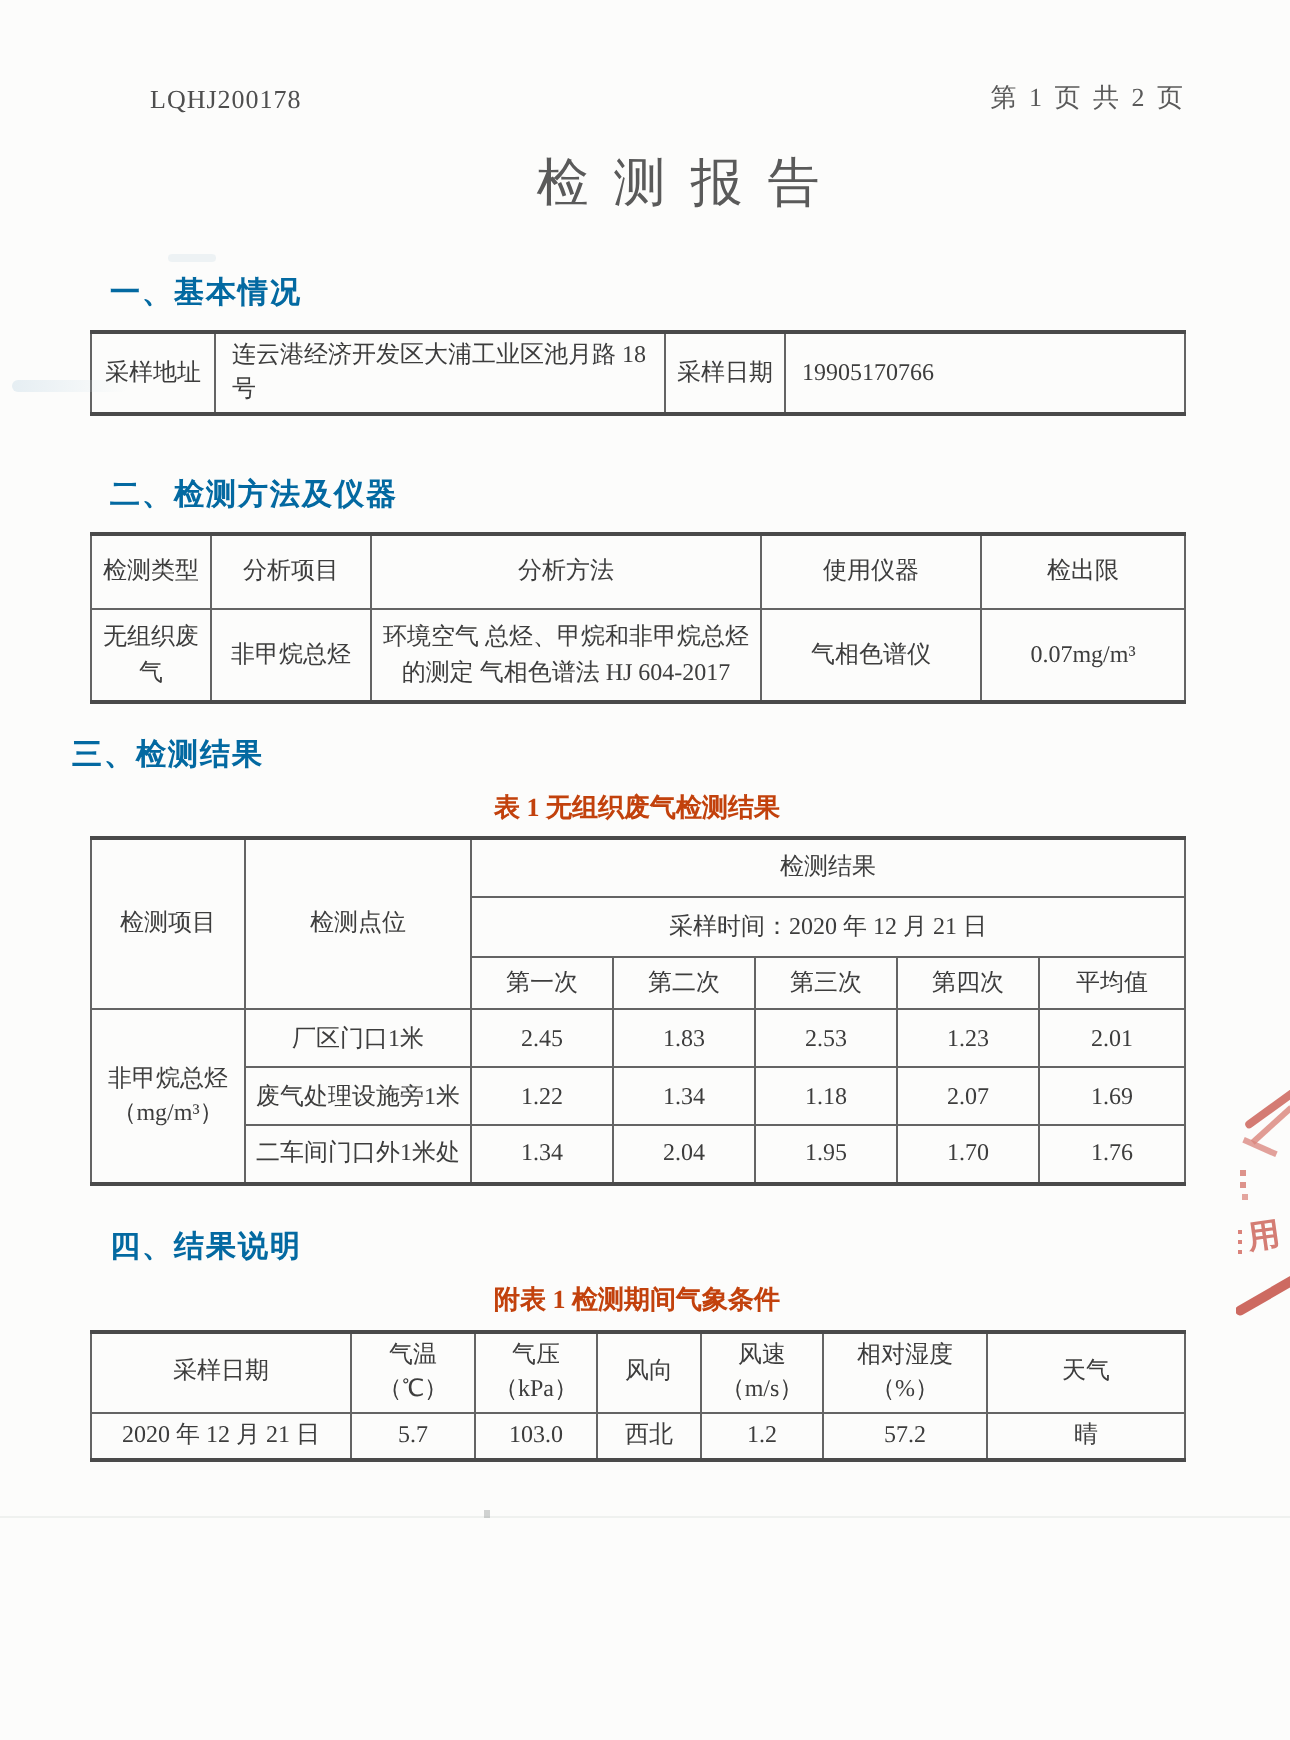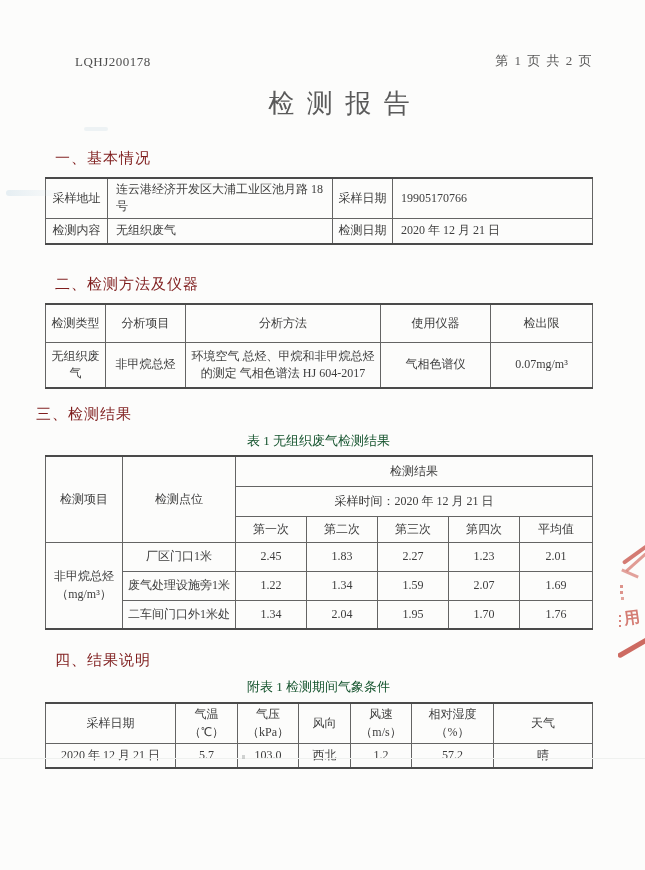--- a/index.html
+++ b/index.html
@@ -6,38 +6,38 @@
   html,body { width:645px; height:870px; }
   body {
     position:relative;
     background:#fcfcfb;
     font-family:"Liberation Serif", serif;
     color:#3d3d3d;
     overflow:hidden;
   }
   .page-header {
     display:flex; justify-content:space-between; align-items:flex-end;
-    padding:52px 52px 0 75px;
+    padding:40px 52px 0 75px;
   }
   .report-no { font-size:13px; color:#4e4e4e; letter-spacing:.5px; }
   .page-indicator { font-size:13px; color:#5a5a5a; letter-spacing:1.5px; }
   .doc-title {
     margin-top:16px; text-align:center;
     font-size:26px; color:#5a5a5a; letter-spacing:3px; font-weight:500;margin-left:36px;
   }
   .section-heading {
     margin:28px 0 0 55px;
-    font-size:15px; font-weight:normal; color:#7f1d1d; letter-spacing:1px;
+    font-size:15px; font-weight:bold; color:#0369a1; letter-spacing:1px;
   }
   .section-heading.s2 { margin-top:30px; }
   .section-heading.s3 { margin-top:16px;margin-left:36px; }
   .section-heading.s4 { margin-top:21px; }
   .table-caption {
     margin:8px 0 0 45px; width:547px; text-align:center;
-    font-size:13px; font-weight:normal; color:#14532d;
+    font-size:13px; font-weight:bold; color:#c2410c;
   }
   table {
     border-collapse:collapse; table-layout:fixed;
     margin-left:45px; width:547px;
     font-size:12px; color:#3d3d3d;
     border-top:2px solid #4a4a4a; border-bottom:2px solid #4a4a4a;
   }
   td {
     border:1px solid #646464; text-align:center;
     padding:2px 3px; overflow:hidden; line-height:1.45;
@@ -90,26 +90,20 @@
       <col style="width:60px">
       <col style="width:200px">
     </colgroup>
   <tbody>
   <tr>
     <td>采样地址</td>
     <td class="al">连云港经济开发区大浦工业区池月路 18 号</td>
     <td>采样日期</td>
     <td class="al">19905170766</td>
   </tr>
-  <tr>
-    <td>检测内容</td>
-    <td class="al">无组织废气</td>
-    <td>检测日期</td>
-    <td class="al">2020 年 12 月 21 日</td>
-  </tr>
 </tbody>
   </table>
 
 <div class="section-heading s2">二、检测方法及仪器</div>
 
 <table class="t2">
   <colgroup>
       <col style="width:60px">
       <col style="width:80px">
       <col style="width:195px">
@@ -165,29 +159,29 @@
     <td>平均值</td>
   </tr>
   <tr class="dr">
     <td rowspan="3">
       <div>非甲烷总烃</div>
       <div>（mg/m³）</div>
     </td>
     <td>厂区门口1米</td>
     <td>2.45</td>
     <td>1.83</td>
-    <td>2.27</td>
+    <td>2.53</td>
     <td>1.23</td>
     <td>2.01</td>
   </tr>
   <tr class="dr">
     <td>废气处理设施旁1米</td>
     <td>1.22</td>
     <td>1.34</td>
-    <td>1.59</td>
+    <td>1.18</td>
     <td>2.07</td>
     <td>1.69</td>
   </tr>
   <tr class="dr">
     <td>二车间门口外1米处</td>
     <td>1.34</td>
     <td>2.04</td>
     <td>1.95</td>
     <td>1.70</td>
     <td>1.76</td>

